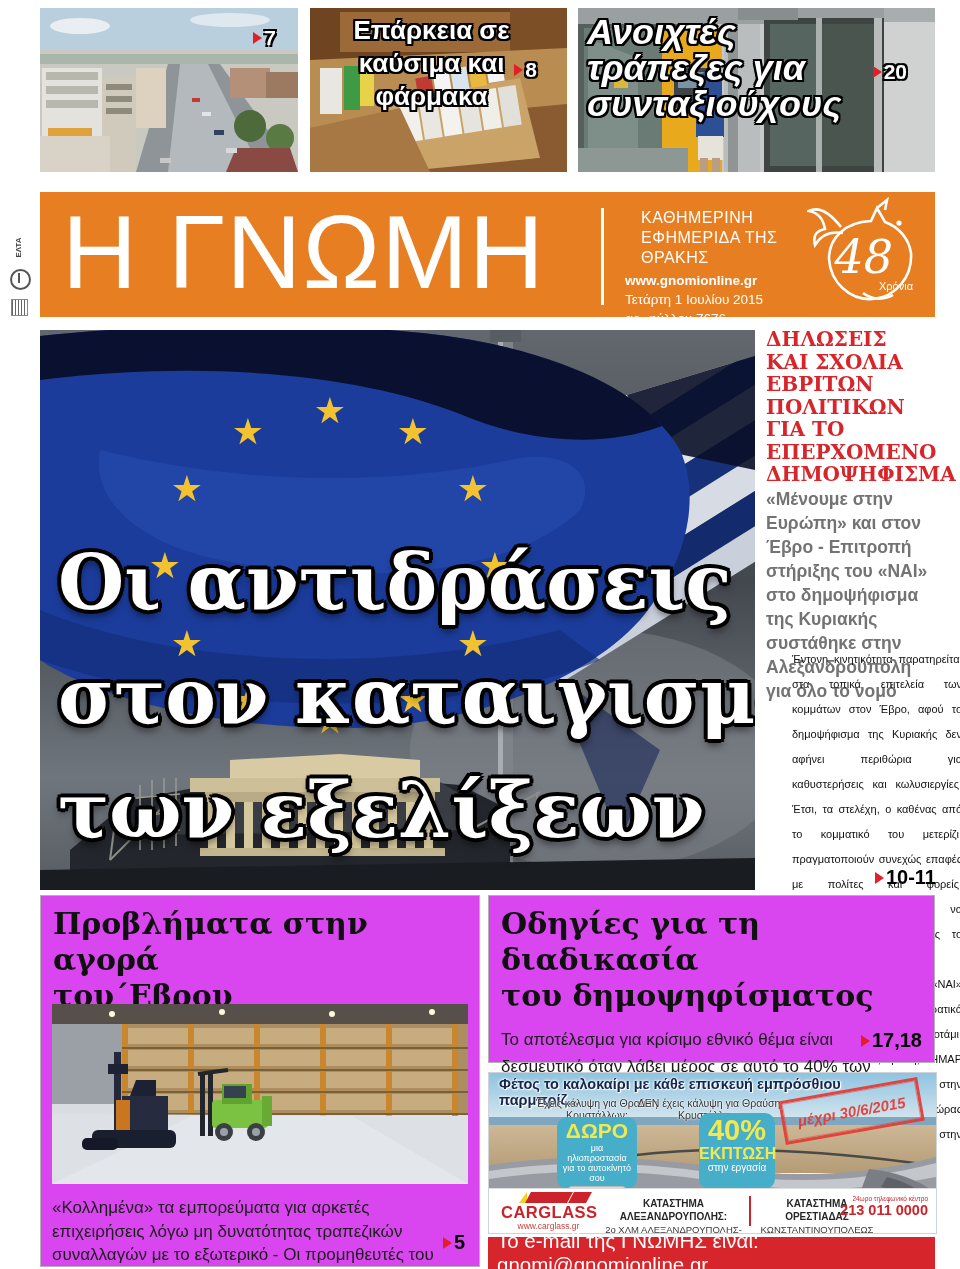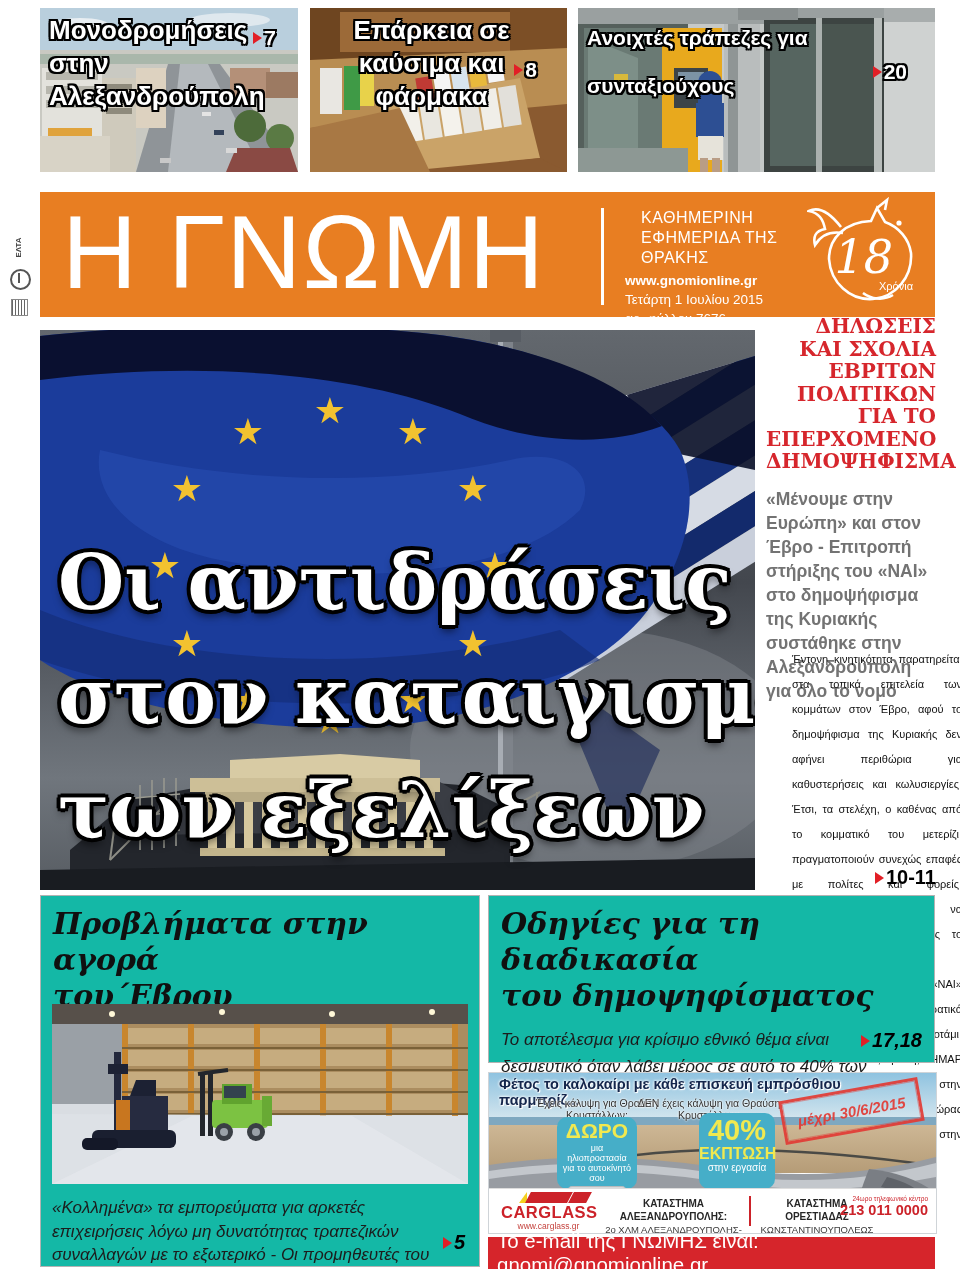--- a/index.html
+++ b/index.html
@@ -54,35 +54,35 @@
   .leadphoto svg{position:absolute;inset:0;}
   .lead-headline{
     position:absolute;left:18px;top:196px;color:#fff;
     font-family:"DejaVu Serif",serif;font-weight:bold;font-size:76px;line-height:114px;
     text-shadow:-3px -3px 0 #000,3px -3px 0 #000,-3px 3px 0 #000,3px 3px 0 #000,
                 -4px 0 0 #000,4px 0 0 #000,0 -4px 0 #000,0 4px 0 #000,0 6px 8px rgba(0,0,0,.6);
     white-space:nowrap;
   }
 
   
-  .rightcol{left:766px;top:315px;width:170px;text-align:right;}
+  .rightcol{left:766px;top:328px;width:170px;}
   .kicker{
     font-family:"DejaVu Serif",serif;font-weight:bold;color:#d6262c;
     font-size:20px;line-height:22.5px;letter-spacing:0;
   }
   .standfirst{position:absolute;left:766px;top:487px;width:172px;
     font-size:17.5px;line-height:24px;font-weight:bold;color:#737373;}
   .bodytext{position:absolute;left:766px;top:647px;width:170px;
     font-size:11px;line-height:25px;color:#111;text-align:justify;margin-left:26px;}
   .bodytext p{margin:0;}
   .lead-ref{position:absolute;left:766px;top:866px;width:170px;text-align:right;}
   .refnum{font-weight:bold;font-size:20px;color:#000;}
 
   
-  .storybox{border:1px solid #b3b3b3;background:#14b8a6;font-style:italic;}
+  .storybox{border:1px solid #b3b3b3;background:#d946ef;}
   .box-left{left:40px;top:895px;width:438px;height:370px;}
   .box-right{left:488px;top:895px;width:445px;height:166px;}
   .story-headline{
     font-family:"DejaVu Serif",serif;font-weight:bold;color:#101010;
     font-size:30px;line-height:36px;margin:10px 12px 0 12px;
   }
   .story-standfirst{font-size:17px;line-height:27px;color:#1c1c1c;margin:12px 12px 0 12px;}
   .warehouse{position:absolute;left:11px;top:108px;width:416px;height:180px;overflow:hidden;}
   .caption{position:absolute;left:11px;top:300px;width:400px;font-size:17px;line-height:23.5px;color:#1c1c1c;}
   .ref-corner{position:absolute;}
@@ -147,21 +147,20 @@
     <rect x="8" y="120" width="44" height="8" fill="#e0a33c"></rect>
     <circle cx="210" cy="118" r="16" fill="#4d6b3a"></circle>
     <circle cx="240" cy="130" r="14" fill="#5a7a44"></circle>
     <polygon points="196,140 250,140 258,164 186,164" fill="#8a4a44"></polygon>
     <rect x="152" y="90" width="8" height="4" fill="#c23a30"></rect>
     <rect x="162" y="104" width="9" height="4" fill="#e4e4e4"></rect>
     <rect x="174" y="122" width="10" height="5" fill="#33425a"></rect>
     <rect x="186" y="140" width="11" height="5" fill="#d8d8d8"></rect>
     <rect x="120" y="150" width="11" height="5" fill="#c8c8c8"></rect>
   </svg>
-  <div class="teaser-title" style="width:230px;">Μονοδρομήσεις στην Αλεξανδρούπολη</div>
   <div class="pageref" style="right:22px;top:18px;">
     <span class="tri"></span>
     <span class="num">7</span>
   </div>
 </div>
 
 <div class="abs teaser" style="left:310px;width:257px;">
   <svg viewBox="0 0 257 164" preserveAspectRatio="none">
     <rect width="257" height="164" fill="#8a5a30"></rect>
     <rect x="0" y="0" width="257" height="52" fill="#6e4520"></rect>
@@ -216,21 +215,21 @@
     <rect x="306" y="0" width="51" height="164" fill="#cfd2d1"></rect>
     <rect x="306" y="0" width="51" height="14" fill="#a8adad"></rect>
     <rect x="160" y="0" width="60" height="12" fill="#888e8e"></rect>
     <path d="M120,75 a12,12 0 0 1 24,0 l0,20 -24,0 Z" fill="#2d4f93"></path>
     <rect x="118" y="95" width="28" height="34" fill="#2d4f93"></rect>
     <rect x="120" y="128" width="25" height="24" fill="#e6e3da"></rect>
     <rect x="122" y="150" width="8" height="14" fill="#b99d85"></rect>
     <rect x="134" y="150" width="8" height="14" fill="#b99d85"></rect>
     <rect x="0" y="140" width="110" height="24" fill="#8d9894"></rect>
   </svg>
-  <div class="teaser-title" style="width:280px;font-size:21px;line-height:48px;">Ανοιχτές τράπεζες για συνταξιούχους</div>
+  <div class="teaser-title" style="width:280px;font-size:36px;line-height:36px;font-style:italic;">Ανοιχτές τράπεζες για συνταξιούχους</div>
   <div class="pageref" style="right:28px;top:52px;">
     <span class="tri"></span>
     <span class="num">20</span>
   </div>
 </div>
 
 <div class="abs sidemarks">
   <span class="elta">ΕΛΤΑ</span>
   <span class="stampcircle"></span>
   <span class="barcode"></span>
@@ -248,21 +247,21 @@
   </div>
   <svg class="dove" viewBox="0 0 122 114">
     <g fill="none" stroke="#fff" stroke-width="2.6">
       <path d="M22,62 a41,43 0 1 0 82,-6 c-2,-14 -12,-26 -26,-31 l-8,-14 -6,13 c-26,1 -42,17 -42,38 Z"></path>
       <path d="M34,30 C20,12 10,10 2,14 c10,2 14,8 16,18 C8,34 6,40 8,48 c6,-10 16,-14 28,-12"></path>
       <path d="M70,11 l10,-8 -2,10"></path>
       <path d="M56,96 c8,6 20,8 30,2"></path>
     </g>
     <circle cx="92" cy="26" r="2.6" fill="#fff"></circle>
   </svg>
-  <div class="dove-33">18</div>
+  <div class="dove-33">48</div>
   <div class="dove-yrs">Χρόνια</div>
 </div>
 
 <div class="abs leadphoto">
   <svg viewBox="0 0 715 560" preserveAspectRatio="none">
     <defs>
       <linearGradient id="sky" x1="0" y1="0" x2="0" y2="1">
         <stop offset="0" stop-color="#63686e"></stop>
         <stop offset=".45" stop-color="#43474e"></stop>
         <stop offset=".8" stop-color="#70767d"></stop>

